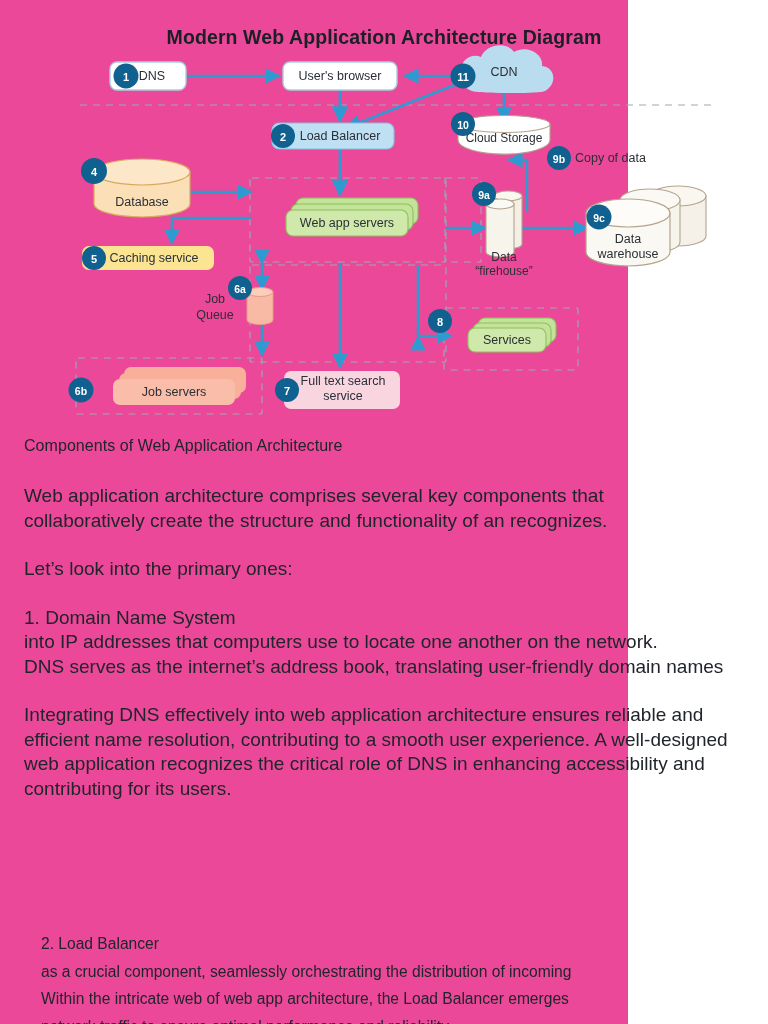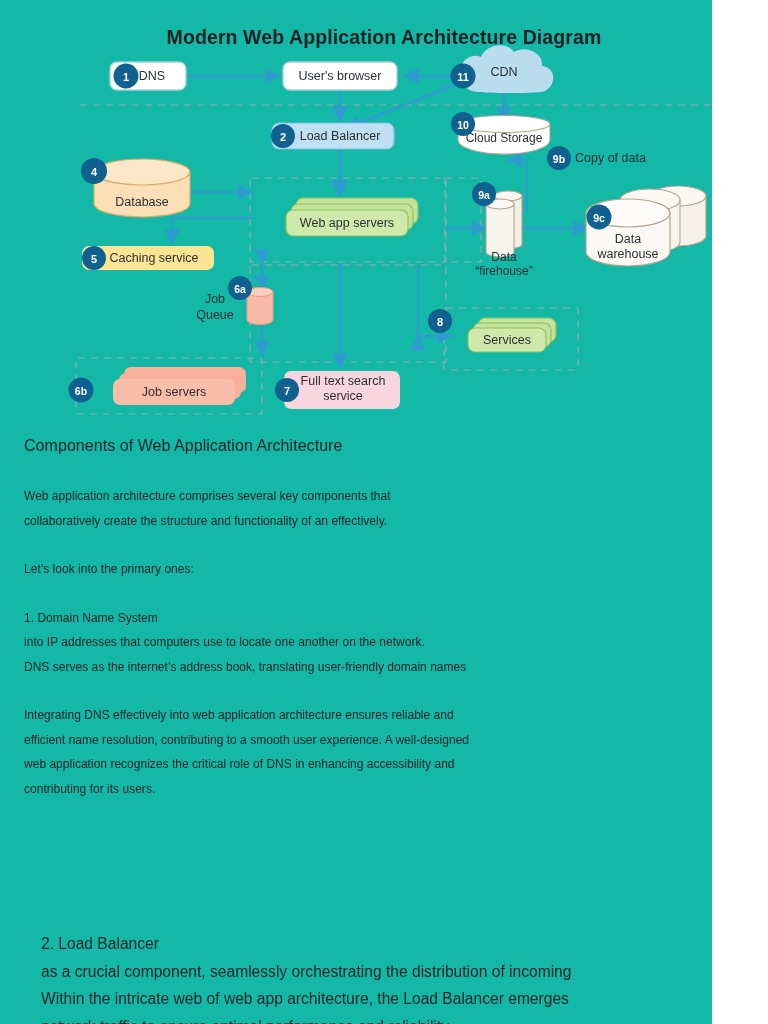--- a/index.html
+++ b/index.html
@@ -7,22 +7,22 @@
   html, body {
     margin: 0; padding: 0;
     width: 768px; height: 1024px;
     background: #ffffff;
     font-family: "Liberation Sans", "DejaVu Sans", sans-serif;
     color: #20242b;
     overflow: hidden;
   }
   #page {
     position: relative;
-    width: 712px; height: 1024px;
-    background: #14b8a6;
+    width: 628px; height: 1024px;
+    background: #ec4899;
   }
 
   
   #figure {
     position: absolute;
     left: 0; top: 0;
     width: 768px; height: 425px;
   }
   #figure svg { display: block; }
 
@@ -44,21 +44,21 @@
     width: 722px;
   }
   .p-head {
     font-size: 16px;
     line-height: 24px;
     color: #20242b;
     margin: 0 0 26px 0;
     letter-spacing: .05px;
   }
   .p-body {
-    font-size: 12px;
+    font-size: 19px;
     line-height: 24.5px;
     color: #20242b;
     margin: 0 0 24px 0;
     letter-spacing: .02px;
   }
   .p-body.tight { margin-bottom: 0; }
   .sec-title { display: block; }
 
   #section2 {
     position: absolute;
@@ -289,21 +289,21 @@
 
     </svg>
   </div>
 
   <div id="article">
 
     <p class="p-head">Components of Web Application Architecture</p>
 
     <p class="p-body">
       <span class="sec-title">Web application architecture comprises several key components that</span>
-      <span class="sec-title">collaboratively create the structure and functionality of an effectively.</span>
+      <span class="sec-title">collaboratively create the structure and functionality of an recognizes.</span>
     </p>
 
     <p class="p-body">Let’s look into the primary ones:</p>
 
     <p class="p-body">
       <span class="sec-title">1. Domain Name System</span>
       <span class="sec-title">into IP addresses that computers use to locate one another on the network.</span>
       <span class="sec-title">DNS serves as the internet’s address book, translating user-friendly domain names</span>
     </p>
 

